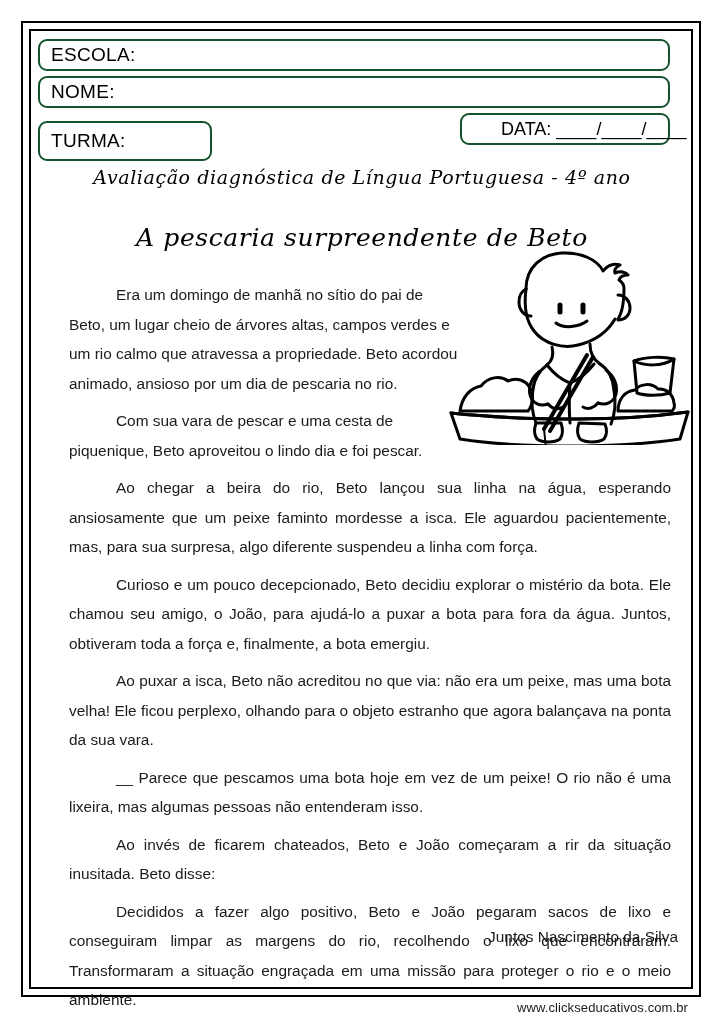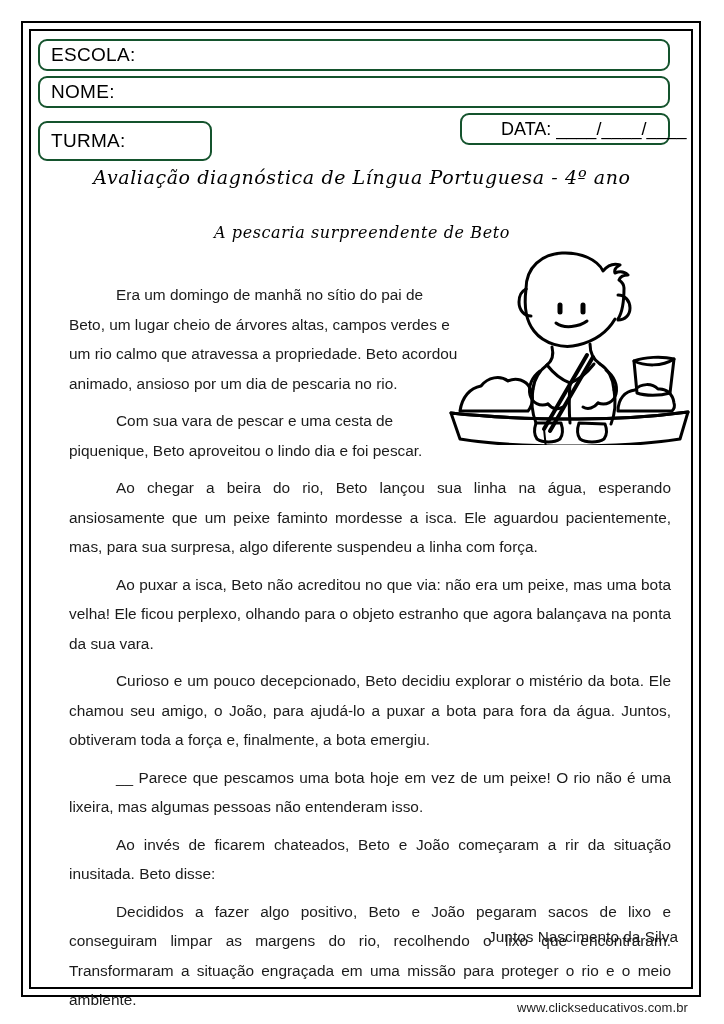--- a/index.html
+++ b/index.html
@@ -84,21 +84,21 @@
   }
   #title-main {
     left: 0;
     top: 166px;
     font-size: 19px;
     letter-spacing: 0.6px;
   }
   #title-sub {
     left: 0;
     top: 223px;
-    font-size: 16px;
+    font-size: 25px;
     letter-spacing: 0.6px;
   }
 
   
   #illustration {
     position: absolute;
     left: 448px;
     top: 243px;
     width: 244px;
     height: 202px;
@@ -229,22 +229,22 @@
       <path d="M186 118 C196 123 214 124 226 116"></path>
 
       <ellipse cx="100" cy="215" rx="18" ry="6" stroke-width="2"></ellipse>
     </svg>
   </div>
 
   <div id="article">
     <p class="narrow">Era um domingo de manhã no sítio do pai de Beto, um lugar cheio de árvores altas, campos verdes e um rio calmo que atravessa a propriedade. Beto acordou animado, ansioso por um dia de pescaria no rio.</p>
     <p class="narrow second">Com sua vara de pescar e uma cesta de piquenique, Beto aproveitou o lindo dia e foi pescar.</p>
     <p>Ao chegar a beira do rio, Beto lançou sua linha na água, esperando ansiosamente que um peixe faminto mordesse a isca. Ele aguardou pacientemente, mas, para sua surpresa, algo diferente suspendeu a linha com força.</p>
+    <p>Curioso e um pouco decepcionado, Beto decidiu explorar o mistério da bota. Ele chamou seu amigo, o João, para ajudá-lo a puxar a bota para fora da água. Juntos, obtiveram toda a força e, finalmente, a bota emergiu.</p>
     <p>Ao puxar a isca, Beto não acreditou no que via: não era um peixe, mas uma bota velha! Ele ficou perplexo, olhando para o objeto estranho que agora balançava na ponta da sua vara.</p>
-    <p>Curioso e um pouco decepcionado, Beto decidiu explorar o mistério da bota. Ele chamou seu amigo, o João, para ajudá-lo a puxar a bota para fora da água. Juntos, obtiveram toda a força e, finalmente, a bota emergiu.</p>
     <p>__ Parece que pescamos uma bota hoje em vez de um peixe! O rio não é uma lixeira, mas algumas pessoas não entenderam isso.</p>
     <p>Ao invés de ficarem chateados, Beto e João começaram a rir da situação inusitada. Beto disse:</p>
     <p>Decididos a fazer algo positivo, Beto e João pegaram sacos de lixo e conseguiram limpar as margens do rio, recolhendo o lixo que encontraram. Transformaram a situação engraçada em uma missão para proteger o rio e o meio ambiente.</p>
   </div>
 
   <div id="signature">Juntos Nascimento da Silva</div>
 
   <div id="footer-url">www.clickseducativos.com.br</div>
 
 </div>

